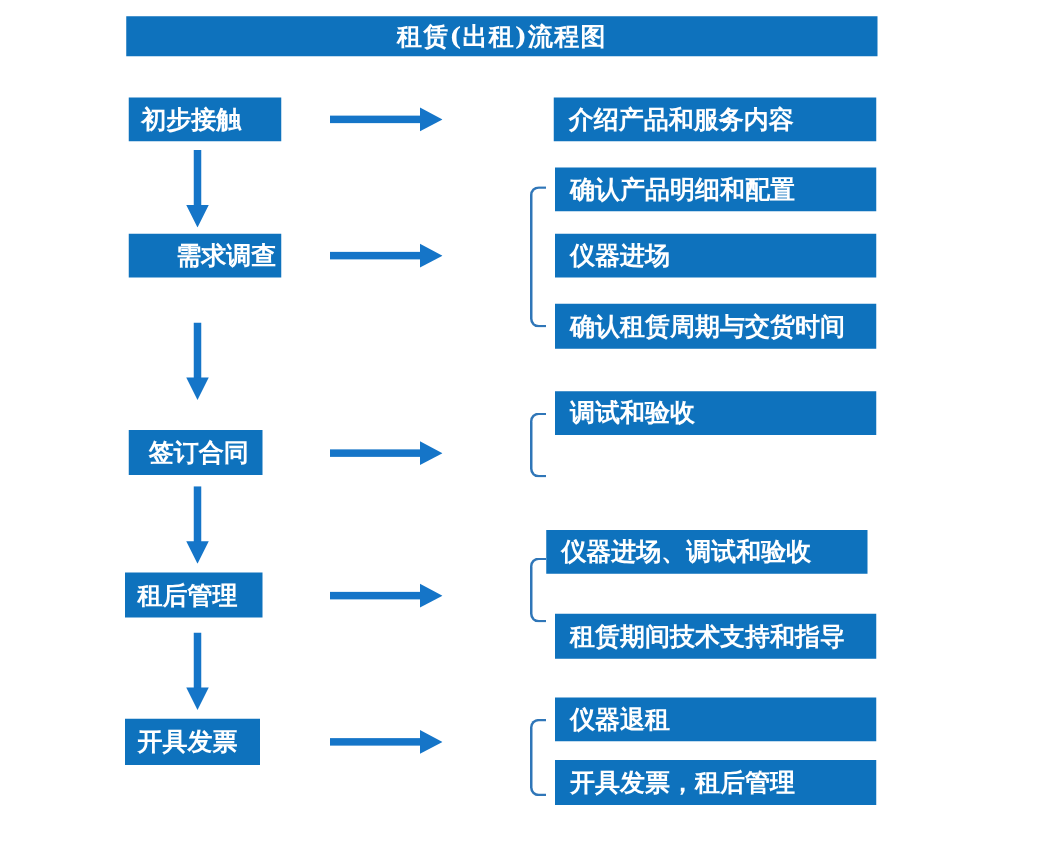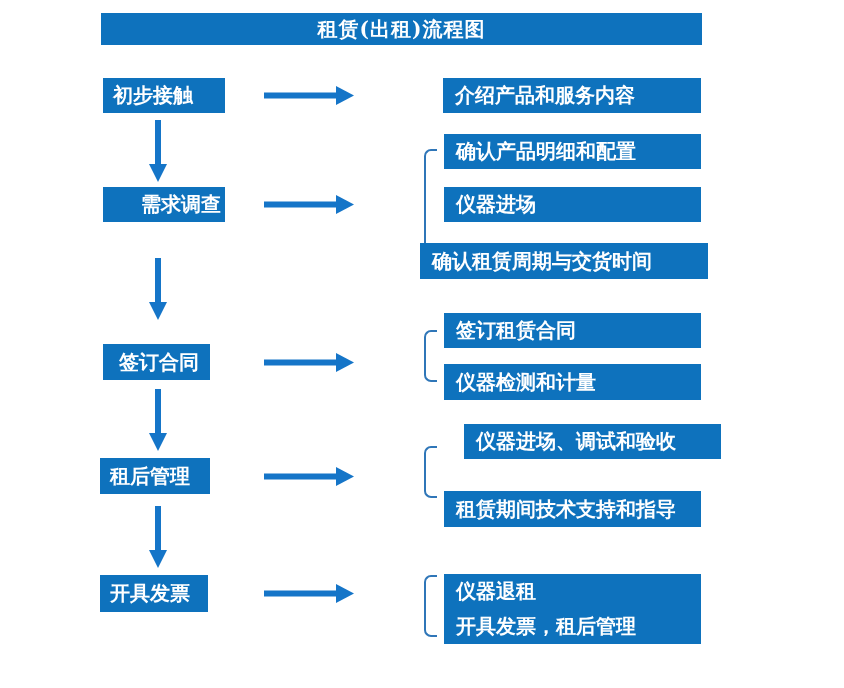--- a/index.html
+++ b/index.html
@@ -110,27 +110,26 @@
         <rect x="0" y="7.5" width="74" height="6" fill="currentColor"></rect>
         <polygon points="72,1 90,10.5 72,20" fill="currentColor"></polygon>
       </svg>
   </div>
 
   <div class="abs bluebox outbox" style="left:443px; top:78px; width:258px; height:35px;">介绍产品和服务内容</div>
 
   <div class="abs bracket" style="left:424px; top:149px; height:113px;"></div>
   <div class="abs bluebox outbox" style="left:444px; top:134px; width:257px; height:35px;">确认产品明细和配置</div>
   <div class="abs bluebox outbox" style="left:444px; top:187px; width:257px; height:35px;">仪器进场</div>
-  <div class="abs bluebox outbox" style="left:420px; top:243px; width:288px; height:36px;">确认租赁周期与交货时间</div>
+  <div class="abs bluebox outbox" style="left:444px; top:243px; width:257px; height:36px;">确认租赁周期与交货时间</div>
 
   <div class="abs bracket" style="left:424px; top:330px; height:52px;"></div>
-  <div class="abs bluebox outbox" style="left:444px; top:313px; width:257px; height:35px;">签订租赁合同</div>
-  <div class="abs bluebox outbox" style="left:444px; top:364px; width:257px; height:36px;">仪器检测和计量</div>
+  <div class="abs bluebox outbox" style="left:444px; top:313px; width:257px; height:35px;">调试和验收</div>
 
   <div class="abs bracket" style="left:424px; top:446px; height:52px;"></div>
-  <div class="abs bluebox outbox" style="left:464px; top:424px; width:257px; height:35px;">仪器进场、调试和验收</div>
+  <div class="abs bluebox outbox" style="left:437px; top:424px; width:257px; height:35px;">仪器进场、调试和验收</div>
   <div class="abs bluebox outbox" style="left:444px; top:491px; width:257px; height:36px;">租赁期间技术支持和指导</div>
 
   <div class="abs bracket" style="left:424px; top:575px; height:62px;"></div>
-  <div class="abs bluebox outbox" style="left:444px; top:558px; width:257px; height:35px;margin-top:16px;">仪器退租</div>
+  <div class="abs bluebox outbox" style="left:444px; top:558px; width:257px; height:35px;">仪器退租</div>
   <div class="abs bluebox outbox" style="left:444px; top:608px; width:257px; height:36px;">开具发票，租后管理</div>
 
 </div>
 
 </body></html>

